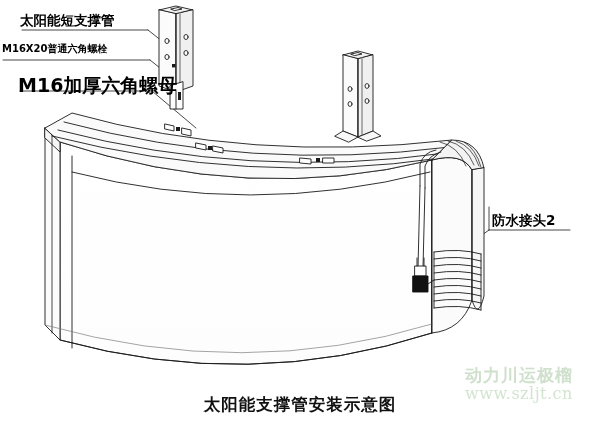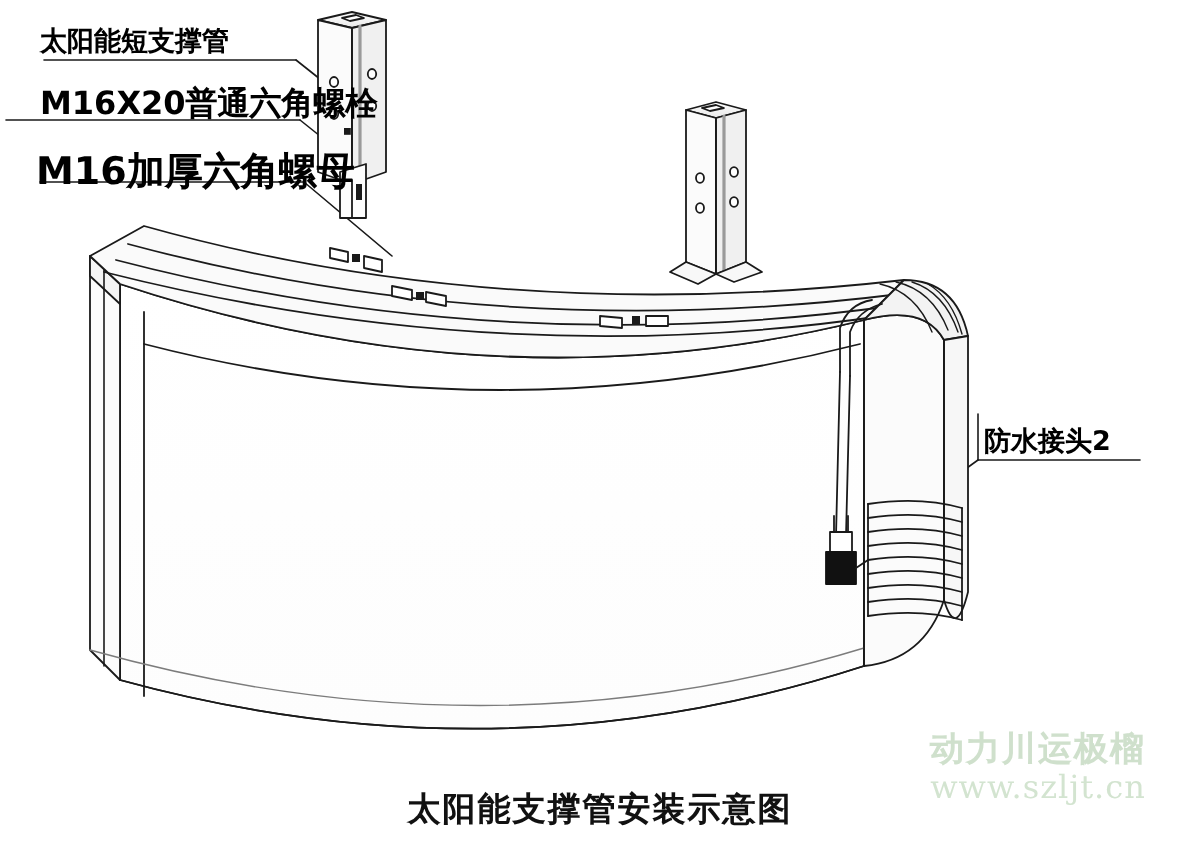--- a/index.html
+++ b/index.html
@@ -31,23 +31,23 @@
     color: #000000;
     white-space: nowrap;
     letter-spacing: 0px;
   }
   #label-support-tube {
     left: 20px;
     top: 12px;
     font-size: 13.5px;
   }
   #label-bolt {
-    left: 20px;
+    left: 2px;
     top: 42px;
-    font-size: 16px;
+    font-size: 10px;
   }
   #label-nut {
     left: 18px;
     top: 73px;
     font-size: 19px;
   }
   #label-waterproof {
     left: 492px;
     top: 212px;
     font-size: 13.5px;

